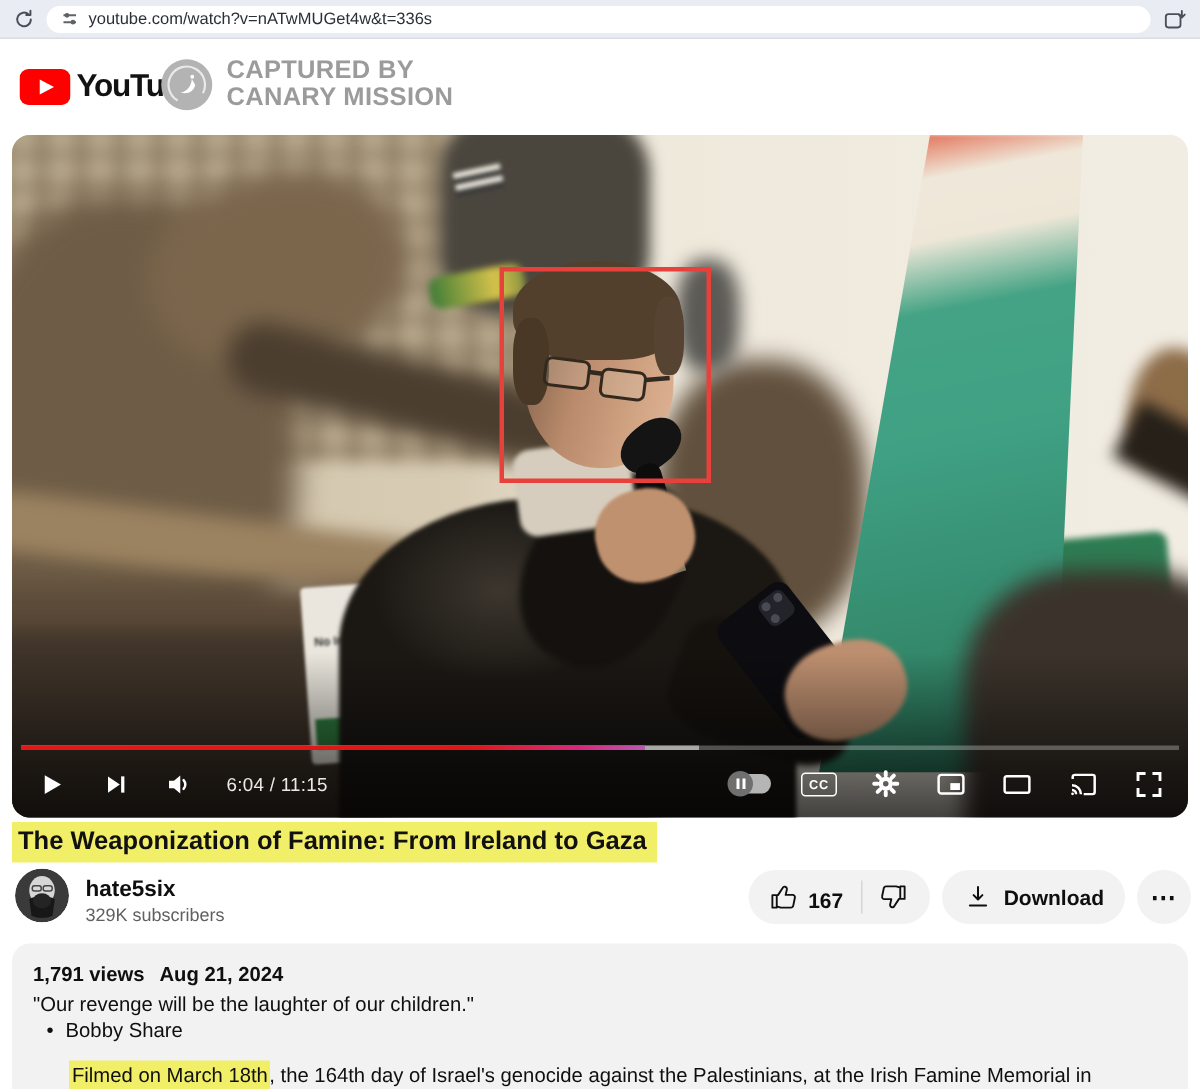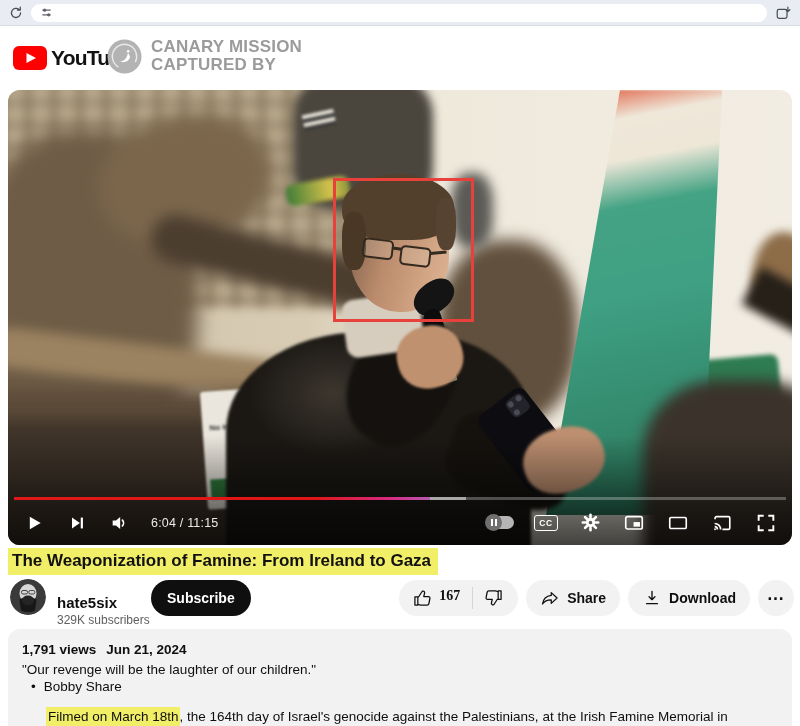--- a/index.html
+++ b/index.html
@@ -112,29 +112,29 @@
     display:flex; align-items:center; justify-content:center; gap:2px; }
   .ap-knob i { display:block; width:2px; height:7px; background:#fff; }
 
   
   .title-row { position:absolute; left:8px; top:548px; }
   .hl { background:#f1ee68;text-align:center; }
   .v-title { display:inline-block; font-size:17px; font-weight:bold; color:#111; padding:3px 7px 4px 4px; }
 
   .channel-row { position:absolute; left:0; top:578px; width:800px; height:40px; }
   .avatar { position:absolute; left:10px; top:1px; width:36px; height:36px; border-radius:50%; overflow:hidden; cursor:pointer; }
-  .ch-names { position:absolute; left:57px; top:16px; }
+  .ch-names { position:absolute; left:57px; top:6px; }
   .ch-name { font-size:15px; font-weight:bold; color:#0f0f0f; }
   .ch-subs { font-size:12px; color:#606060; margin-top:2px; }
   .subscribe { position:absolute; left:151px; top:2px; height:36px; background:#0f0f0f; color:#fff; border:none;
     border-radius:18px; font-size:14px; font-weight:bold; padding:0 16px; cursor:pointer; font-family:"Liberation Sans",sans-serif; }
   .actions { position:absolute; right:6px; top:2px; display:flex; align-items:center; gap:8px; }
   .pill { height:36px; background:#f2f2f2; border-radius:18px; display:flex; align-items:center; cursor:pointer; }
   .likepill { padding:0; }
-  .like-seg { display:flex; align-items:flex-start; gap:7px; padding:0 12px 0 13px;font-family:Liberation Serif, serif; }
+  .like-seg { display:flex; align-items:flex-end; gap:7px; padding:0 12px 0 13px; }
   .dis-seg { display:flex; align-items:center; padding:0 14px 0 11px; }
   .pill-div { width:1px; height:22px; background:#d6d6d6; }
   .pill-label { font-size:14px; font-weight:bold; color:#0f0f0f; }
   .icon-pill { gap:7px; padding:0 14px; }
   .more { width:36px; height:36px; border-radius:50%; background:#f2f2f2; display:flex; align-items:center; justify-content:center;
     font-size:17px; font-weight:bold; color:#0f0f0f; cursor:pointer; letter-spacing:1px; }
 
   .description { position:absolute; left:8px; top:629px; width:784px; height:140px; background:#f2f2f2;
     border-radius:12px; padding:12px 14px; font-size:13.5px; color:#0f0f0f; line-height:17px; cursor:pointer; }
   .d-top { display:flex; gap:10px; font-weight:bold; }
@@ -156,20 +156,21 @@
         </svg>
     </span>
     <div class="url-pill">
       <span style="display:flex">
         <svg width="13" height="13" viewBox="0 0 14 14">
             <path d="M2.5 4.5h9M2.5 9.5h9" stroke="#5f6368" stroke-width="1.3"></path>
             <circle cx="5" cy="4.5" r="1.7" fill="#5f6368"></circle>
             <circle cx="9.3" cy="9.5" r="1.7" fill="#5f6368"></circle>
           </svg>
       </span>
+      <span class="url-text">youtube.com/watch?v=nATwMUGet4w&amp;t=336s</span>
     </div>
     <span class="cbtn" style="width:18px;height:18px">
       <svg width="16" height="16" viewBox="0 0 18 18">
           <rect x="2.5" y="5" width="11" height="10" rx="2" stroke="#4a4f57" stroke-width="1.4" fill="none"></rect>
           <path d="M14.5 2.5v5M14.5 7.5l2.2-2.2M14.5 7.5l-2.2-2.2" stroke="#4a4f57" stroke-width="1.4" fill="none" stroke-linecap="round"></path>
         </svg>
     </span>
   </div>
 
   <div class="yt-header">
@@ -185,22 +186,22 @@
     <div class="watermark">
       <span style="display:flex">
         <svg width="35" height="35" viewBox="0 0 36 36">
           <circle cx="18" cy="18" r="17.5" fill="#b3b3b3"></circle>
           <circle cx="18" cy="18" r="12.5" fill="none" stroke="#e9e9e9" stroke-width="1.5" stroke-dasharray="58 22" transform="rotate(120 18 18)"></circle>
           <path d="M13.5 23.5c5-1 7.5-4.5 8-9.5l2.3 4.2c-1 4.3-4.5 6.5-10.3 5.3z" fill="#fff"></path>
           <circle cx="21.8" cy="12.5" r="1.3" fill="#fff"></circle>
         </svg>
       </span>
       <div class="wm-text">
+        <div>CAPTURED BY</div>
         <div>CANARY MISSION</div>
-        <div>CAPTURED BY</div>
       </div>
     </div>
   </div>
 
   <div class="player">
     <div class="blob building"></div>
     <div class="blob stA"></div>
     <div class="blob stB"></div>
     <div class="blob stC"></div>
     <div class="blob stD"></div>
@@ -330,21 +331,20 @@
         <path d="M9.5 20.5c2.5-1.5 5-2 8.5-2s6 .5 8.5 2l-1.5 11c-4.5 2-9.5 2-14 0z" fill="#171717"></path>
         <ellipse cx="18" cy="21.5" rx="6.2" ry="5" fill="#242424"></ellipse>
         <rect x="11.5" y="11.5" width="6" height="3.5" rx="1.5" fill="none" stroke="#444" stroke-width="1"></rect>
         <rect x="18.8" y="11.5" width="6" height="3.5" rx="1.5" fill="none" stroke="#444" stroke-width="1"></rect>
       </svg>
     </span>
     <div class="ch-names">
       <div class="ch-name">hate5six</div>
       <div class="ch-subs">329K subscribers</div>
     </div>
-    <button class="subscribe">Subscribe</button>
 
     <div class="actions">
       <div class="pill likepill">
         <span class="like-seg">
           <span style="display:flex">
             <svg width="20" height="20" viewBox="0 0 24 24">
                 <path d="M3.5 10.5H7v10H3.5zM7 19.5l3.2 1h8c1 0 1.8-.7 2-1.6l1.3-6.3c.3-1.2-.6-2.3-1.8-2.3h-5.6l1-4.3c.2-1-.4-2-1.4-2.2-.8-.2-1.6.2-2 1L8 10.5H7z" stroke="#0f0f0f" stroke-width="1.5" fill="none" stroke-linejoin="round"></path>
               </svg>
           </span>
           <span class="pill-label">167</span>
@@ -356,44 +356,36 @@
                 <g transform="rotate(180 12 12)">
                   <path d="M3.5 10.5H7v10H3.5zM7 19.5l3.2 1h8c1 0 1.8-.7 2-1.6l1.3-6.3c.3-1.2-.6-2.3-1.8-2.3h-5.6l1-4.3c.2-1-.4-2-1.4-2.2-.8-.2-1.6.2-2 1L8 10.5H7z" stroke="#0f0f0f" stroke-width="1.5" fill="none" stroke-linejoin="round"></path>
                 </g>
               </svg>
           </span>
         </span>
       </div>
       <div class="pill icon-pill">
         <span style="display:flex">
           <svg width="20" height="20" viewBox="0 0 24 24">
-              <path d="M13.5 5.5L20.5 12l-7 6.5v-4.2c-5-.1-8.2 1.5-10.5 4.9.8-5.6 4.3-9.5 10.5-10.3z" stroke="#0f0f0f" stroke-width="1.5" fill="none" stroke-linejoin="round"></path>
-            </svg>
-        </span>
-        <span class="pill-label">Share</span>
-      </div>
-      <div class="pill icon-pill">
-        <span style="display:flex">
-          <svg width="20" height="20" viewBox="0 0 24 24">
               <path d="M12 4v9.5M8.5 10.5L12 14l3.5-3.5" stroke="#0f0f0f" stroke-width="1.6" fill="none" stroke-linecap="round" stroke-linejoin="round"></path>
               <path d="M5.5 18.8h13" stroke="#0f0f0f" stroke-width="1.6" stroke-linecap="round"></path>
             </svg>
         </span>
         <span class="pill-label">Download</span>
       </div>
       <div class="more">
         <span>⋯</span>
       </div>
     </div>
   </div>
 
   <div class="description">
     <div class="d-top">
       <span>1,791 views</span>
-      <span>Jun 21, 2024</span>
+      <span>Aug 21, 2024</span>
     </div>
     <div class="d-quote">"Our revenge will be the laughter of our children."</div>
     <div class="d-bullet">
       <span>•</span>
       <span>Bobby Share</span>
     </div>
     <div class="d-filmed">
       <span class="hl">Filmed on March 18th</span><span>, the 164th day of Israel's genocide against the Palestinians, at the Irish Famine Memorial in Philadelphia.</span>
     </div>
   </div>

